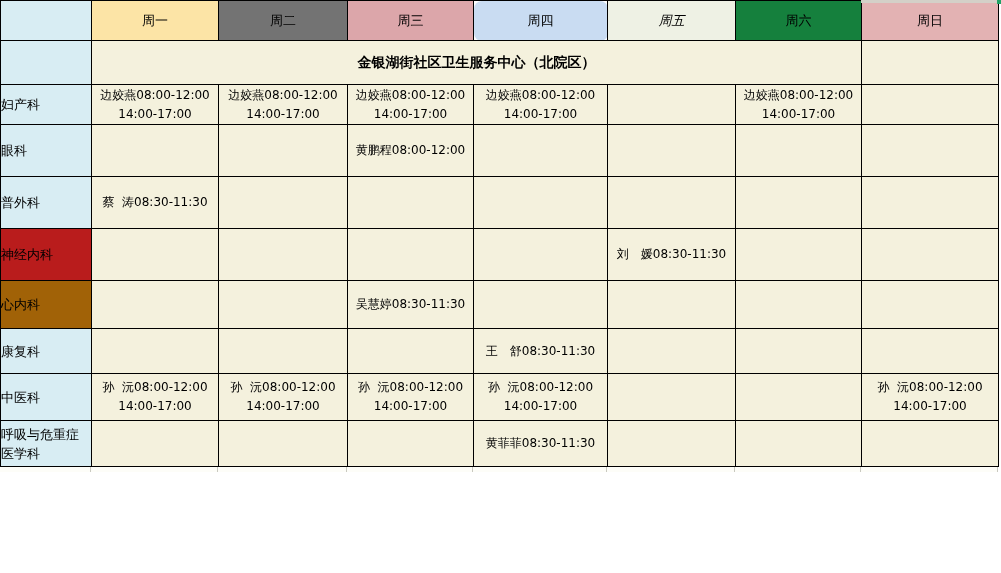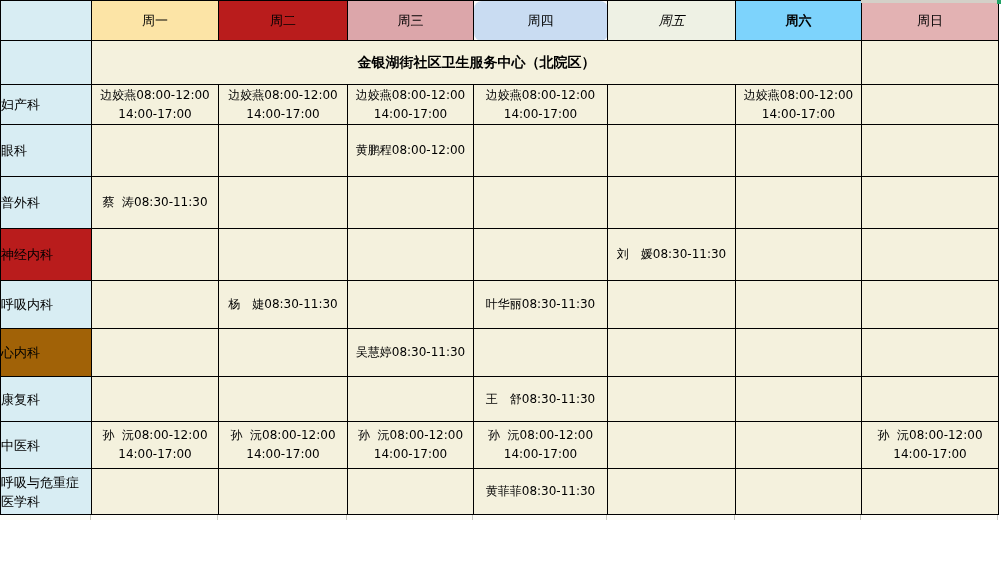--- a/index.html
+++ b/index.html
@@ -82,25 +82,25 @@
         <col style="width: 134px;">
         <col style="width: 128px;">
         <col style="width: 126px;">
         <col style="width: 137px;">
       </colgroup>
     <thead>
       <tr style="height: 40px;">
         <th class="corner" style="background: rgb(216, 237, 243);"></th>
 
       <th class="day-th" style="background: rgb(252, 228, 166);">周一</th>
-          <th class="day-th" style="background: #b91c1c;">周二</th>
+          <th class="day-th" style="background: #737373;">周二</th>
           <th class="day-th" style="background: rgb(220, 166, 170);">周三</th>
           <th class="day-th" style="background: rgb(201, 220, 242); border-radius: 8px;">周四</th>
           <th class="day-th" style="background: rgb(238, 241, 228); font-style: italic;">周五</th>
-          <th class="day-th" style="background: #7dd3fc; font-weight: bold;">周六</th>
+          <th class="day-th" style="background: #15803d;">周六</th>
           <th class="day-th" style="background: rgb(227, 178, 179);">周日</th>
         </tr>
     </thead>
     <tbody>
 
     <tr style="height: 44px;">
           <td class="dept" style="background: rgb(216, 237, 243);"></td>
           <td class="title-cell" colspan="6" style="background: rgb(244, 241, 221);">金银湖街社区卫生服务中心（北院区）</td>
           <td class="cell" style="background: rgb(244, 241, 221);"></td>
         </tr>
@@ -139,30 +139,20 @@
           <td class="cell" style="background: rgb(244, 241, 221);"></td>
           <td class="cell" style="background: rgb(244, 241, 221);"></td>
         </tr>
         <tr style="height: 52px;">
           <td class="dept" style="background: #b91c1c;">神经内科</td>
           <td class="cell" style="background: rgb(244, 241, 221);"></td>
           <td class="cell" style="background: rgb(244, 241, 221);"></td>
           <td class="cell" style="background: rgb(244, 241, 221);"></td>
           <td class="cell" style="background: rgb(244, 241, 221);"></td>
           <td class="cell" style="background: rgb(244, 241, 221);">刘　媛08:30-11:30</td>
-          <td class="cell" style="background: rgb(244, 241, 221);"></td>
-          <td class="cell" style="background: rgb(244, 241, 221);"></td>
-        </tr>
-        <tr style="height: 48px;">
-          <td class="dept" style="background: rgb(216, 237, 243);">呼吸内科</td>
-          <td class="cell" style="background: rgb(244, 241, 221);"></td>
-          <td class="cell" style="background: rgb(244, 241, 221);">杨　婕08:30-11:30</td>
-          <td class="cell" style="background: rgb(244, 241, 221);"></td>
-          <td class="cell" style="background: rgb(244, 241, 221);">叶华丽08:30-11:30</td>
-          <td class="cell" style="background: rgb(244, 241, 221);"></td>
           <td class="cell" style="background: rgb(244, 241, 221);"></td>
           <td class="cell" style="background: rgb(244, 241, 221);"></td>
         </tr>
         <tr style="height: 48px;">
           <td class="dept" style="background: #a16207;">心内科</td>
           <td class="cell" style="background: rgb(244, 241, 221);"></td>
           <td class="cell" style="background: rgb(244, 241, 221);"></td>
           <td class="cell" style="background: rgb(244, 241, 221);">吴慧婷08:30-11:30</td>
           <td class="cell" style="background: rgb(244, 241, 221);"></td>
           <td class="cell" style="background: rgb(244, 241, 221);"></td>

